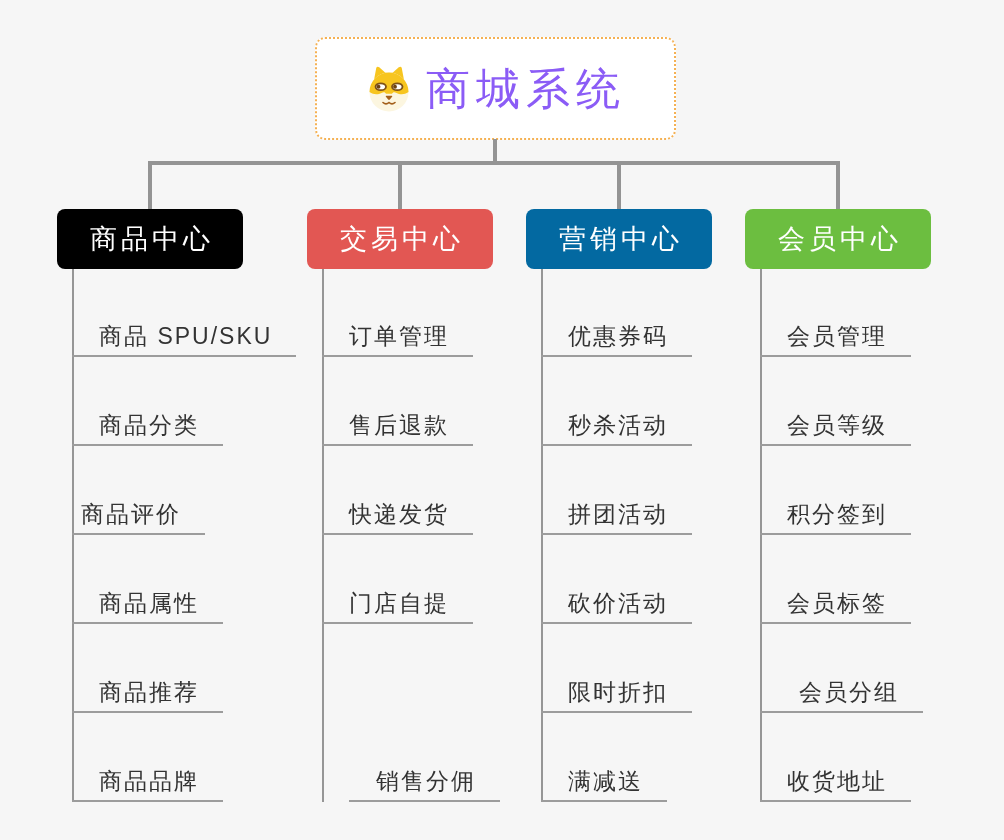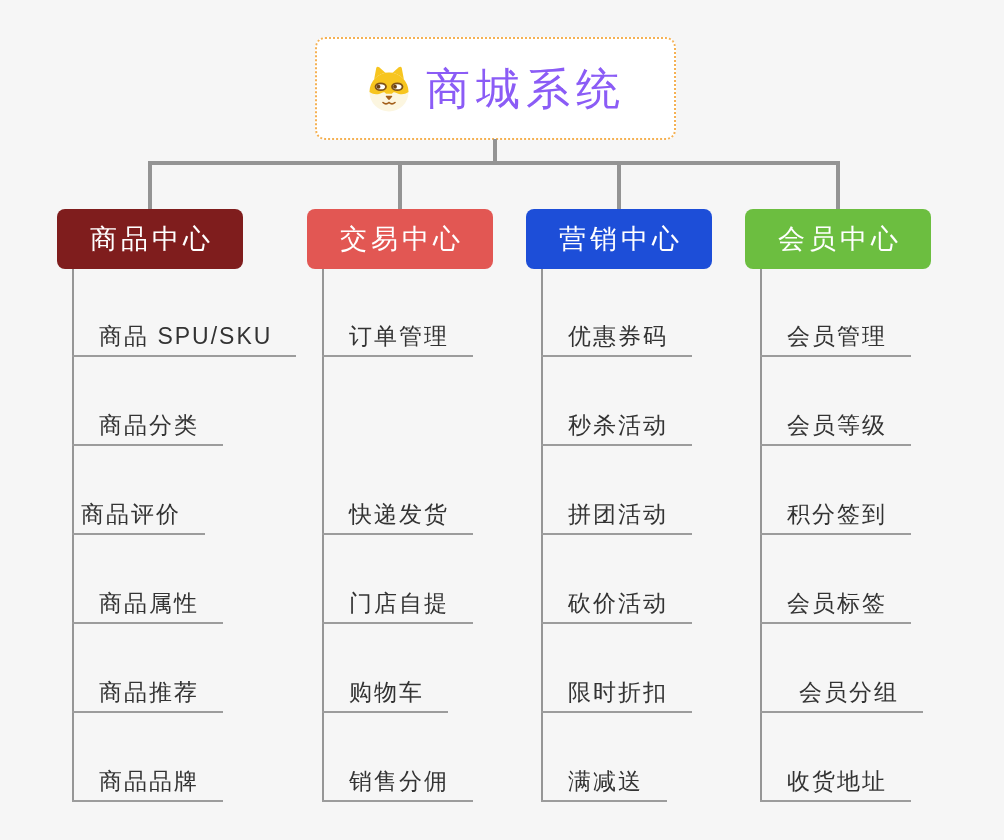--- a/index.html
+++ b/index.html
@@ -86,21 +86,21 @@
 
   <div class="conn conn-root-drop"></div>
   <div class="conn conn-horizontal"></div>
   <div class="conn conn-drop conn-drop-0"></div>
   <div class="conn conn-drop conn-drop-1"></div>
   <div class="conn conn-drop conn-drop-2"></div>
   <div class="conn conn-drop conn-drop-3"></div>
 
   <div id="branches">
       <div class="branch" style="left: 57px;">
-        <div class="branch-header" style="background: #7f1d1d;">
+        <div class="branch-header" style="background: #000000;">
           <span>商品中心</span>
         </div>
         <div class="v-line" style="top: 60px; height: 533px;"></div>
         <div class="leaf" style="top: 100px;">
           <span>商品 SPU/SKU</span>
         </div>
         <div class="leaf" style="top: 189px;">
           <span>商品分类</span>
         </div>
         <div class="leaf" style="top: 278px; padding-left: 9px;">
@@ -117,35 +117,35 @@
         </div>
       </div>
       <div class="branch" style="left: 307px;">
         <div class="branch-header" style="background: rgb(226, 87, 83);">
           <span>交易中心</span>
         </div>
         <div class="v-line" style="top: 60px; height: 533px;"></div>
         <div class="leaf" style="top: 100px;">
           <span>订单管理</span>
         </div>
+        <div class="leaf" style="top: 189px;">
+          <span>售后退款</span>
+        </div>
         <div class="leaf" style="top: 278px;">
           <span>快递发货</span>
         </div>
         <div class="leaf" style="top: 367px;">
           <span>门店自提</span>
         </div>
-        <div class="leaf" style="top: 456px;">
-          <span>购物车</span>
-        </div>
-        <div class="leaf" style="top: 545px;">
+        <div class="leaf" style="top: 545px; margin-left: 27px;">
           <span>销售分佣</span>
         </div>
       </div>
       <div class="branch" style="left: 526px;">
-        <div class="branch-header" style="background: #1d4ed8;">
+        <div class="branch-header" style="background: #0369a1;">
           <span>营销中心</span>
         </div>
         <div class="v-line" style="top: 60px; height: 533px;"></div>
         <div class="leaf" style="top: 100px;">
           <span>优惠券码</span>
         </div>
         <div class="leaf" style="top: 278px;">
           <span>拼团活动</span>
         </div>
         <div class="leaf" style="top: 189px;">

